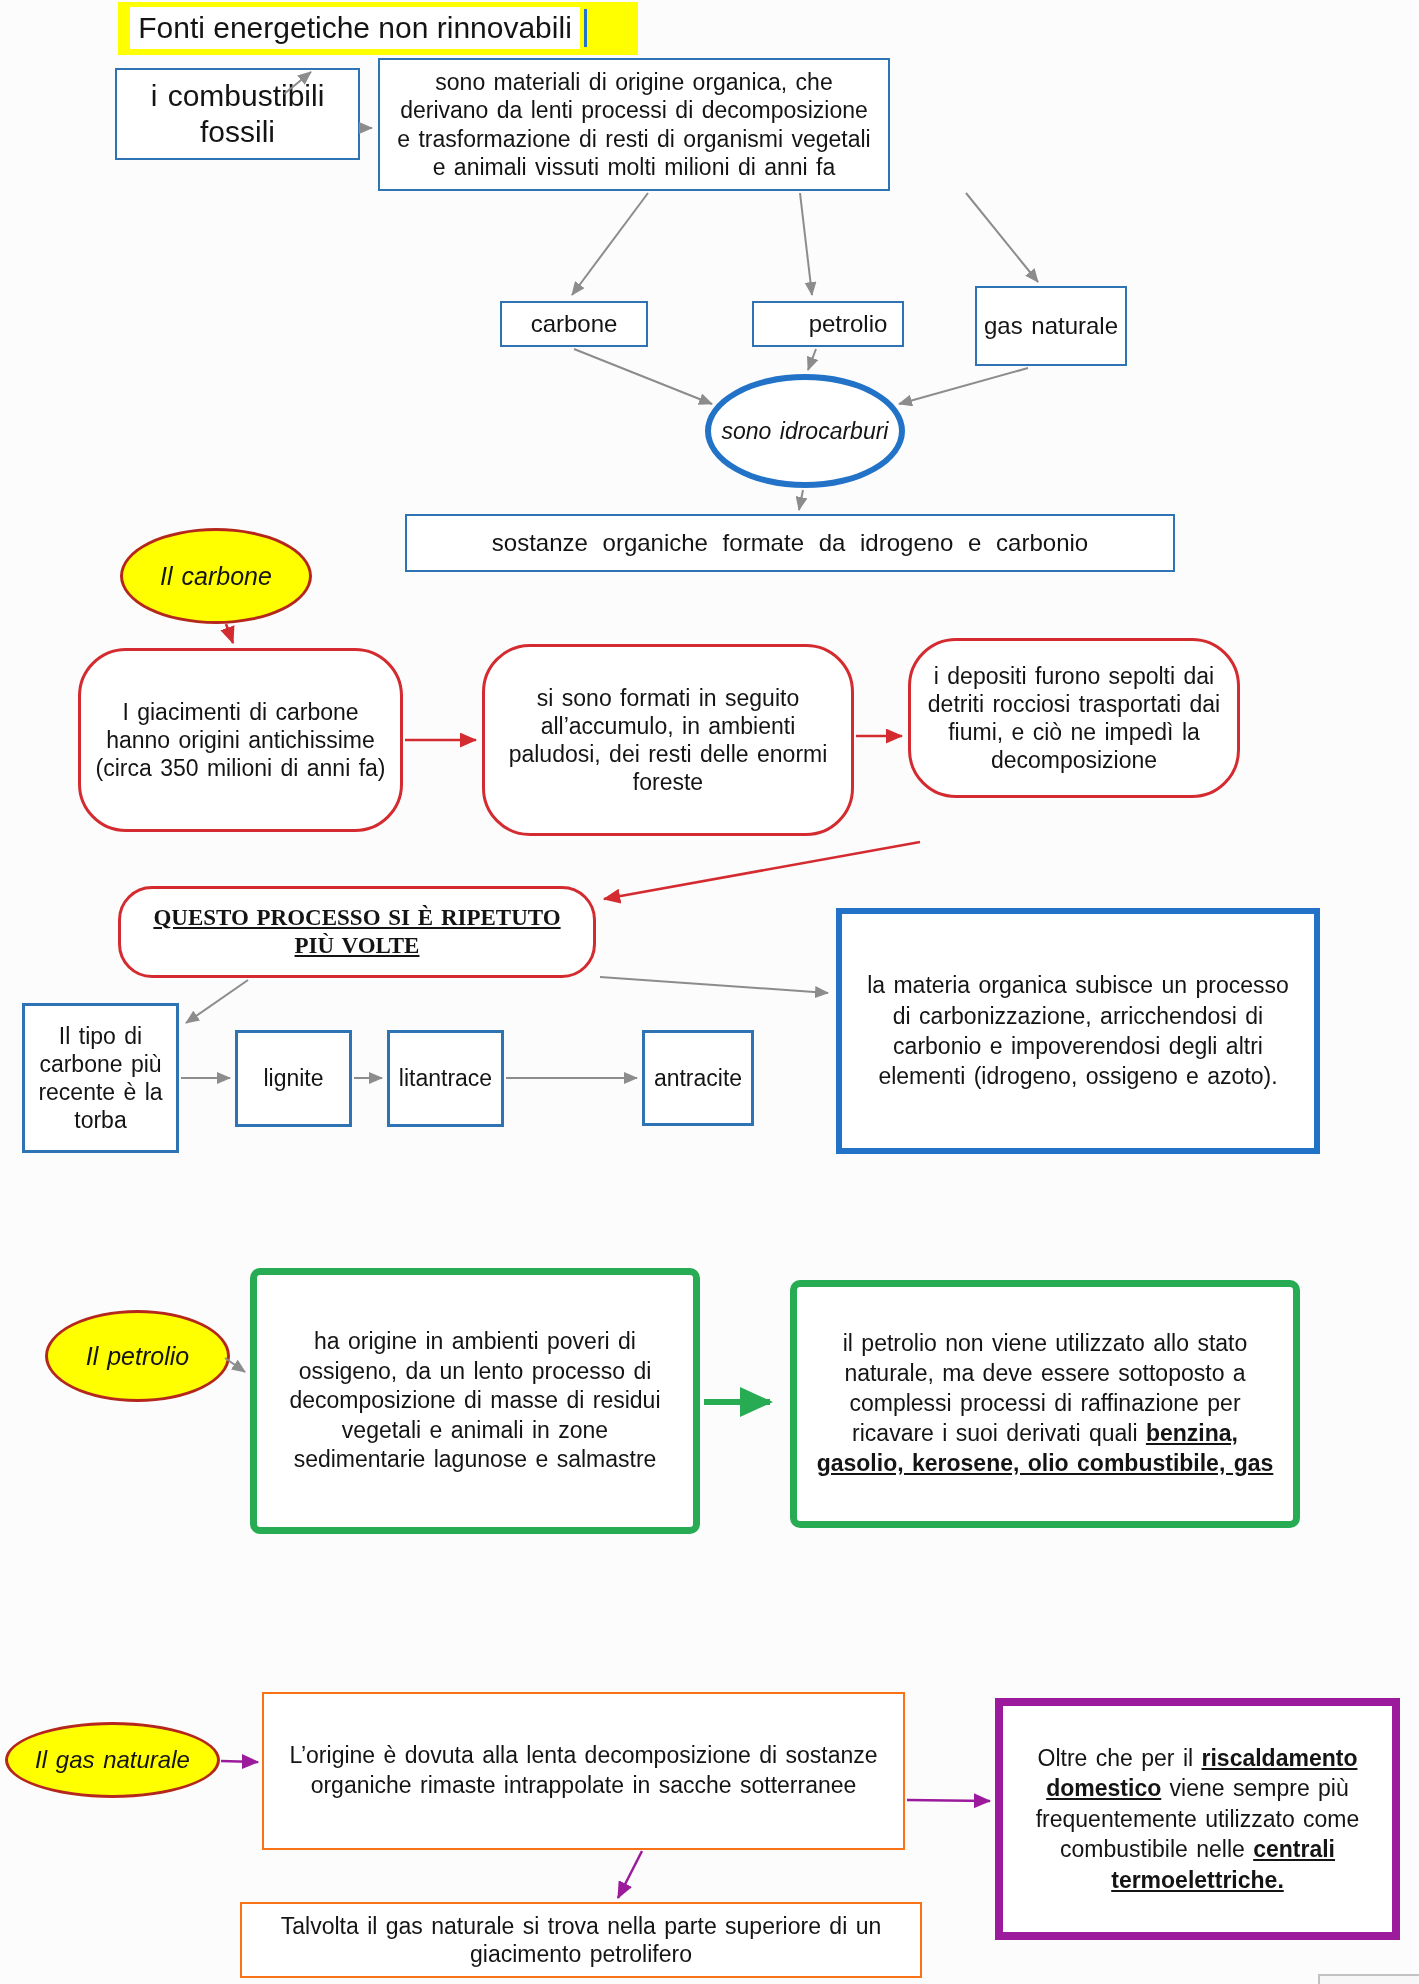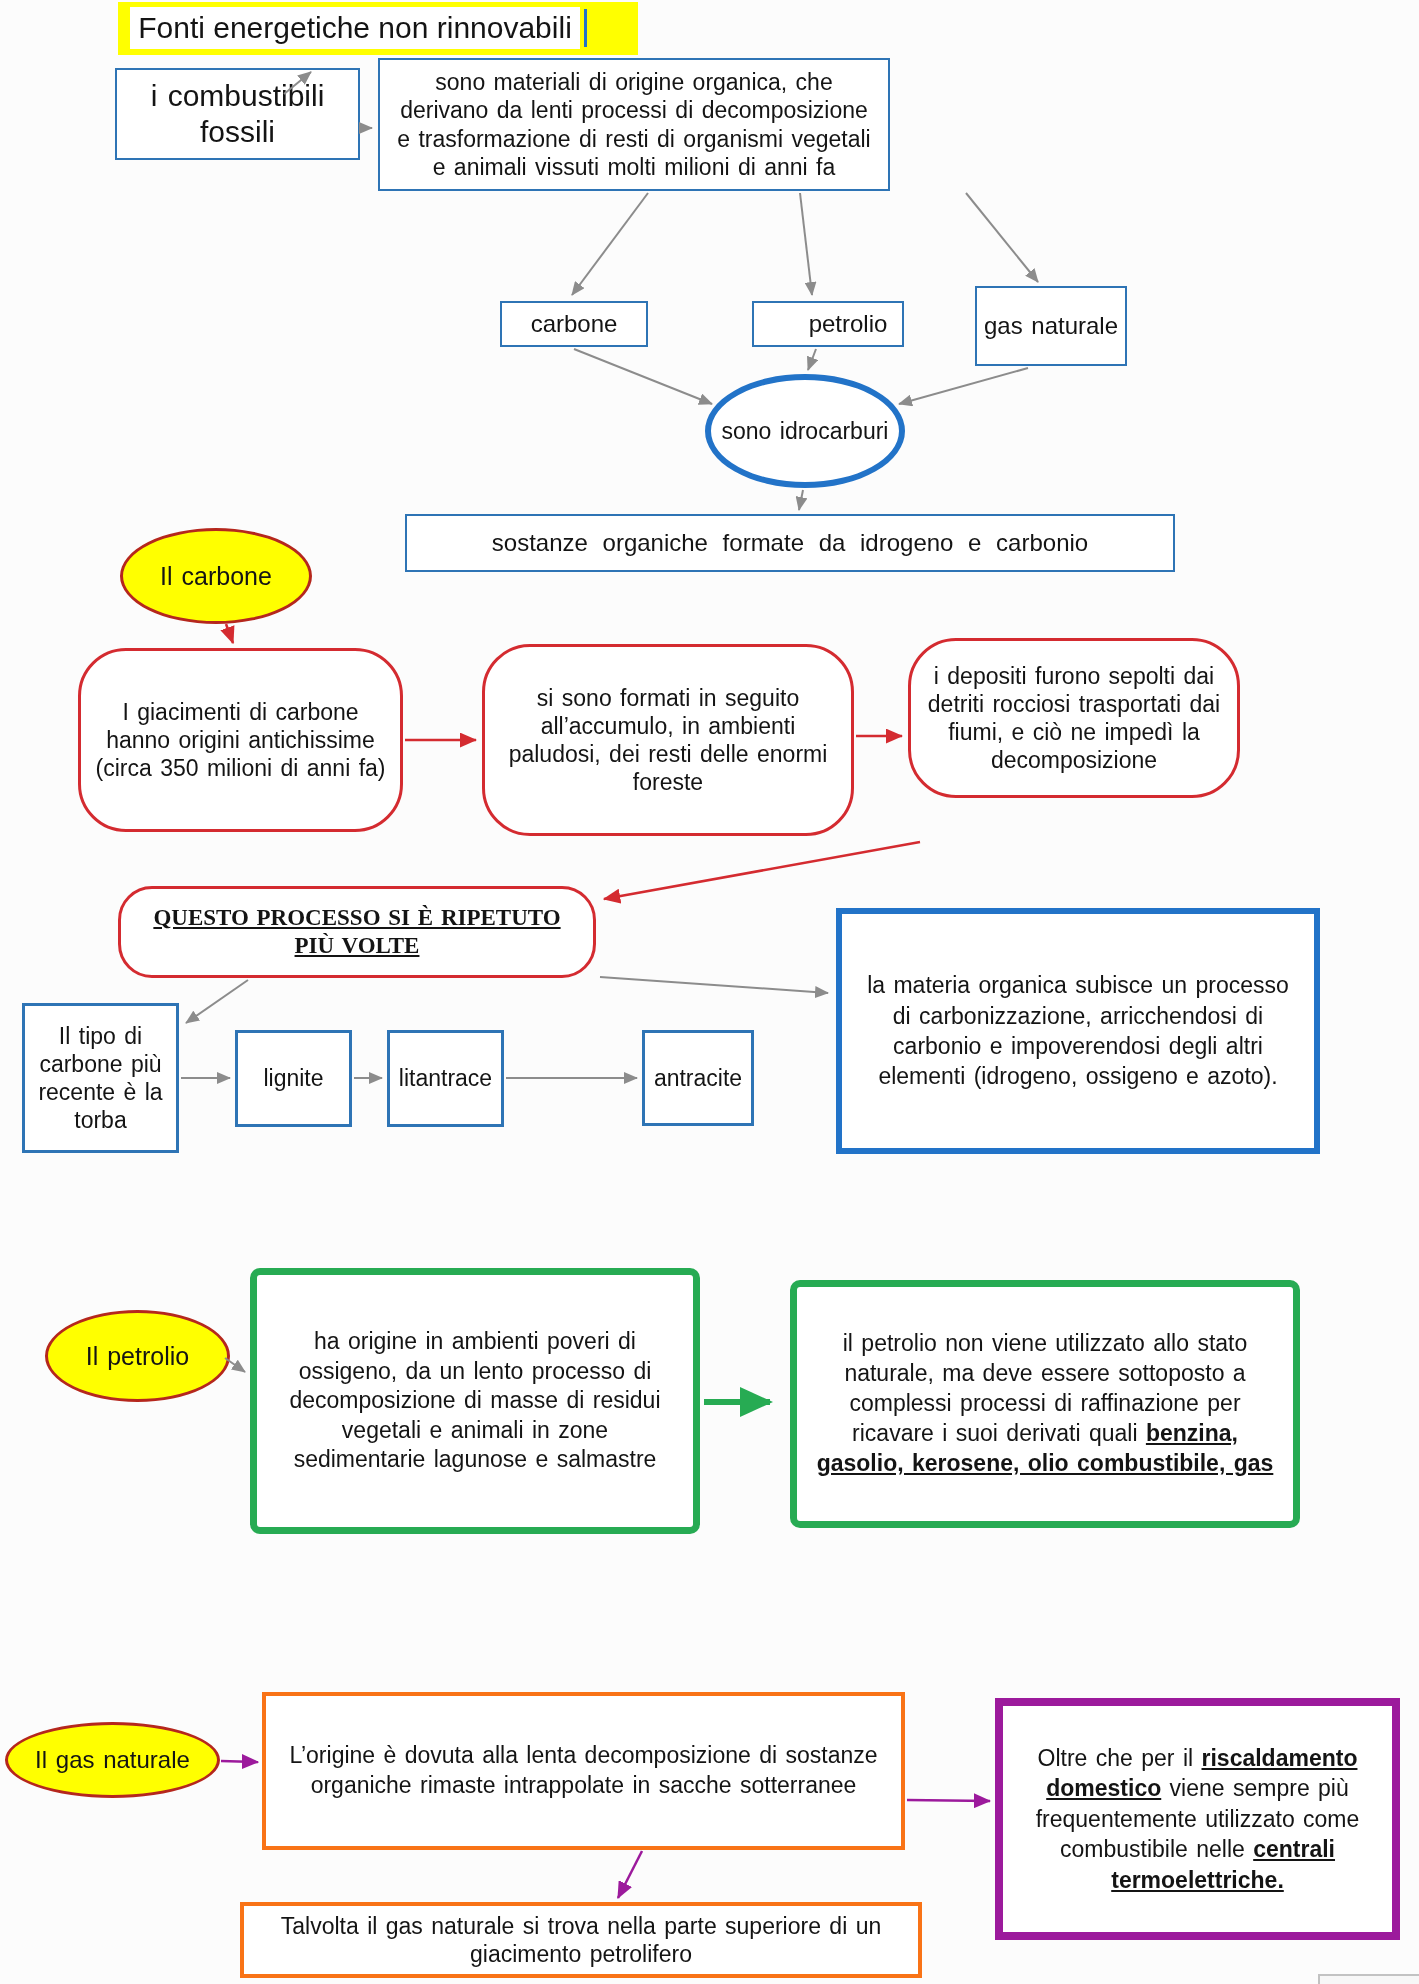--- a/index.html
+++ b/index.html
@@ -9,26 +9,26 @@
   }
   .node{
     position:absolute;box-sizing:border-box;background:#FFFFFF;
     display:flex;align-items:center;justify-content:center;
     text-align:center;line-height:1.22;word-spacing:2px;
   }
   .noborder{background:transparent;}
   .b-blue{border:2px solid #2E74B5;}
   .b-blue3{border:3px solid #2E74B5;}
   .blue-thick{border:6px solid #2273C8;}
-  .ell{border-radius:50%;}
+  .ell{border-radius:50%;font-style:italic;}
   .yell{background:#FFFF00;border:3px solid #B5271D;}
   .red-round{border:3px solid #D42B30;border-radius:48px;}
   .red-round.small-r{border-radius:34px;}
   .green-thick{border:7px solid #27AB53;border-radius:10px;}
-  .purp{border:4px solid #f97316;}
+  .purp{border:2px solid #f97316;}
   .purp-thick{border:8px solid #9C1A9C;}
   .bu{font-weight:bold;text-decoration:underline;}
   .gray-corner{border:2px solid #C2C2C2;background:#F4F4F4;}
   #title-band{position:absolute;background:#FFFF00;}
   #title-white{position:absolute;background:#FFFFFF;display:flex;align-items:center;justify-content:center;}
   #title-caret{position:absolute;width:3px;background:#2273C8;}
   svg.overlay{position:absolute;left:0;top:0;width:1419px;height:1984px;pointer-events:none;}
 </style>
 </head>
 <body>

